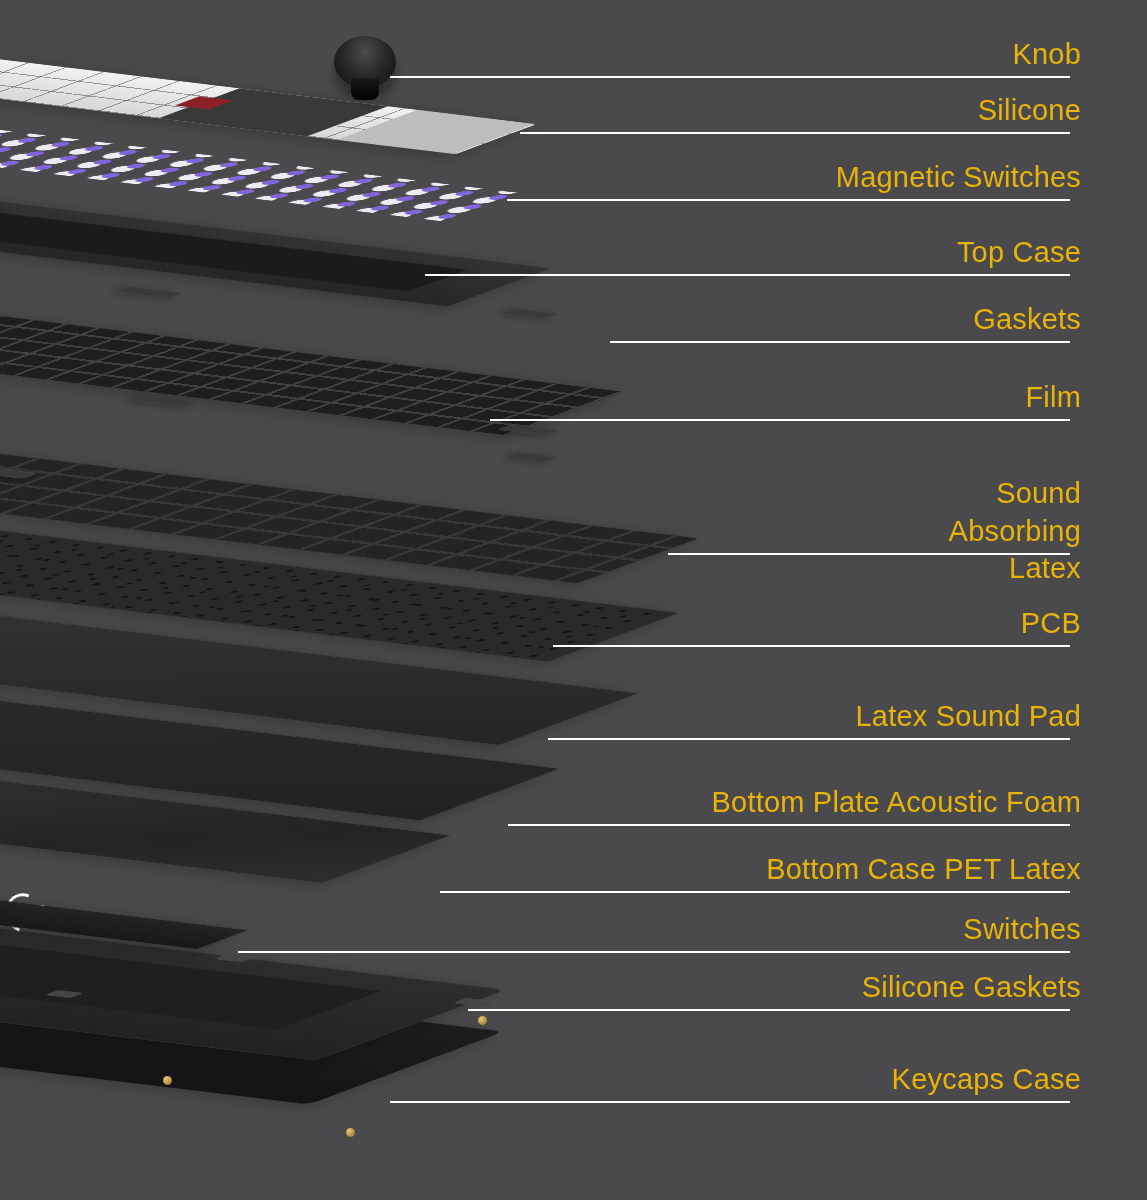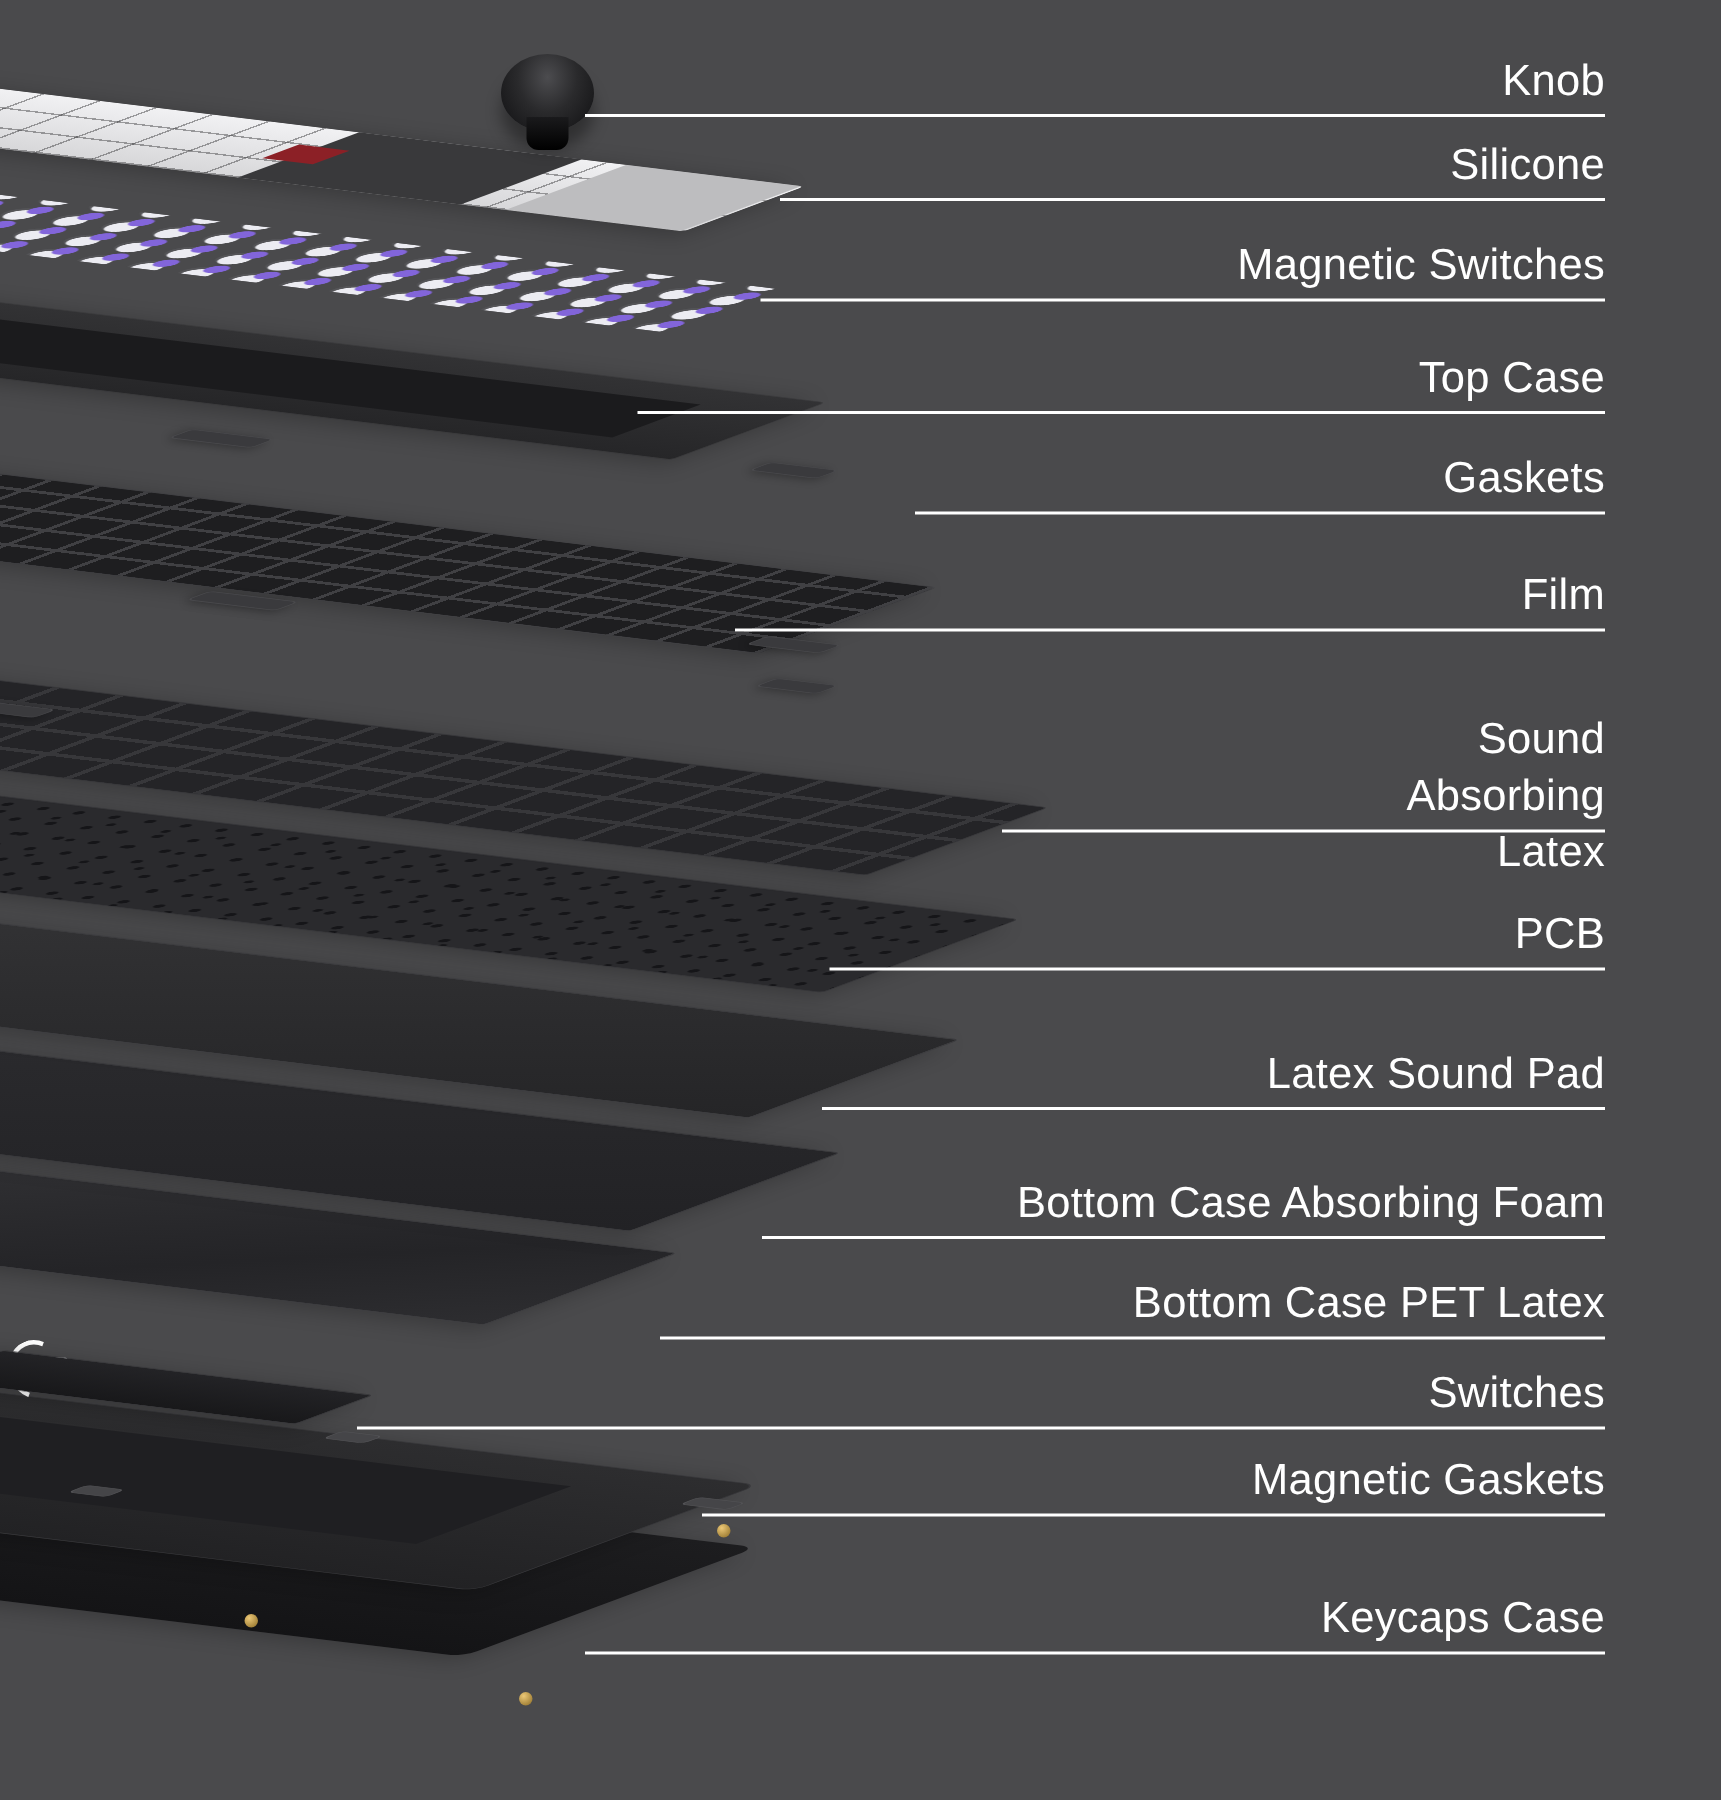--- a/index.html
+++ b/index.html
@@ -155,24 +155,24 @@
   }
 
   .screw {
     position: absolute; width: 9px; height: 9px; border-radius: 50%; z-index: 18;
     background: radial-gradient(circle at 35% 30%, #ecc877, #8a6a23);
   }
 
   
   .callout-label {
     position: absolute;
-    right: 77px;
+    right: 66px;
     top: calc(var(--ly) - 40px);
     z-index: 50;
-    color: #ffffff;
+    color: #eab308;
     font-size: 29px;
     font-weight: 500;
     letter-spacing: 0.2px;
     text-align: right;
     white-space: nowrap;
     line-height: 1.3;
   }
   .callout--wrap .callout-label {
     white-space: normal;
     width: 202px;
@@ -265,36 +265,36 @@
     <span class="callout-label" style="--ly:645px;">PCB</span>
     <span class="callout-line" style="--ly:645px; --lx:553px;"></span>
   </div>
 
   <div class="callout">
     <span class="callout-label" style="--ly:738px;">Latex Sound Pad</span>
     <span class="callout-line" style="--ly:738px; --lx:548px;"></span>
   </div>
 
   <div class="callout">
-    <span class="callout-label" style="--ly:824px;">Bottom Case Absorbing Foam</span>
+    <span class="callout-label" style="--ly:824px;">Bottom Plate Acoustic Foam</span>
     <span class="callout-line" style="--ly:824px; --lx:508px;"></span>
   </div>
 
   <div class="callout">
     <span class="callout-label" style="--ly:891px;">Bottom Case PET Latex</span>
     <span class="callout-line" style="--ly:891px; --lx:440px;"></span>
   </div>
 
   <div class="callout">
     <span class="callout-label" style="--ly:951px;">Switches</span>
     <span class="callout-line" style="--ly:951px; --lx:238px;"></span>
   </div>
 
   <div class="callout">
-    <span class="callout-label" style="--ly:1009px;">Magnetic Gaskets</span>
+    <span class="callout-label" style="--ly:1009px;">Silicone Gaskets</span>
     <span class="callout-line" style="--ly:1009px; --lx:468px;"></span>
   </div>
 
   <div class="callout">
     <span class="callout-label" style="--ly:1101px;">Keycaps Case</span>
     <span class="callout-line" style="--ly:1101px; --lx:390px;"></span>
   </div>
 
 </div>
 

